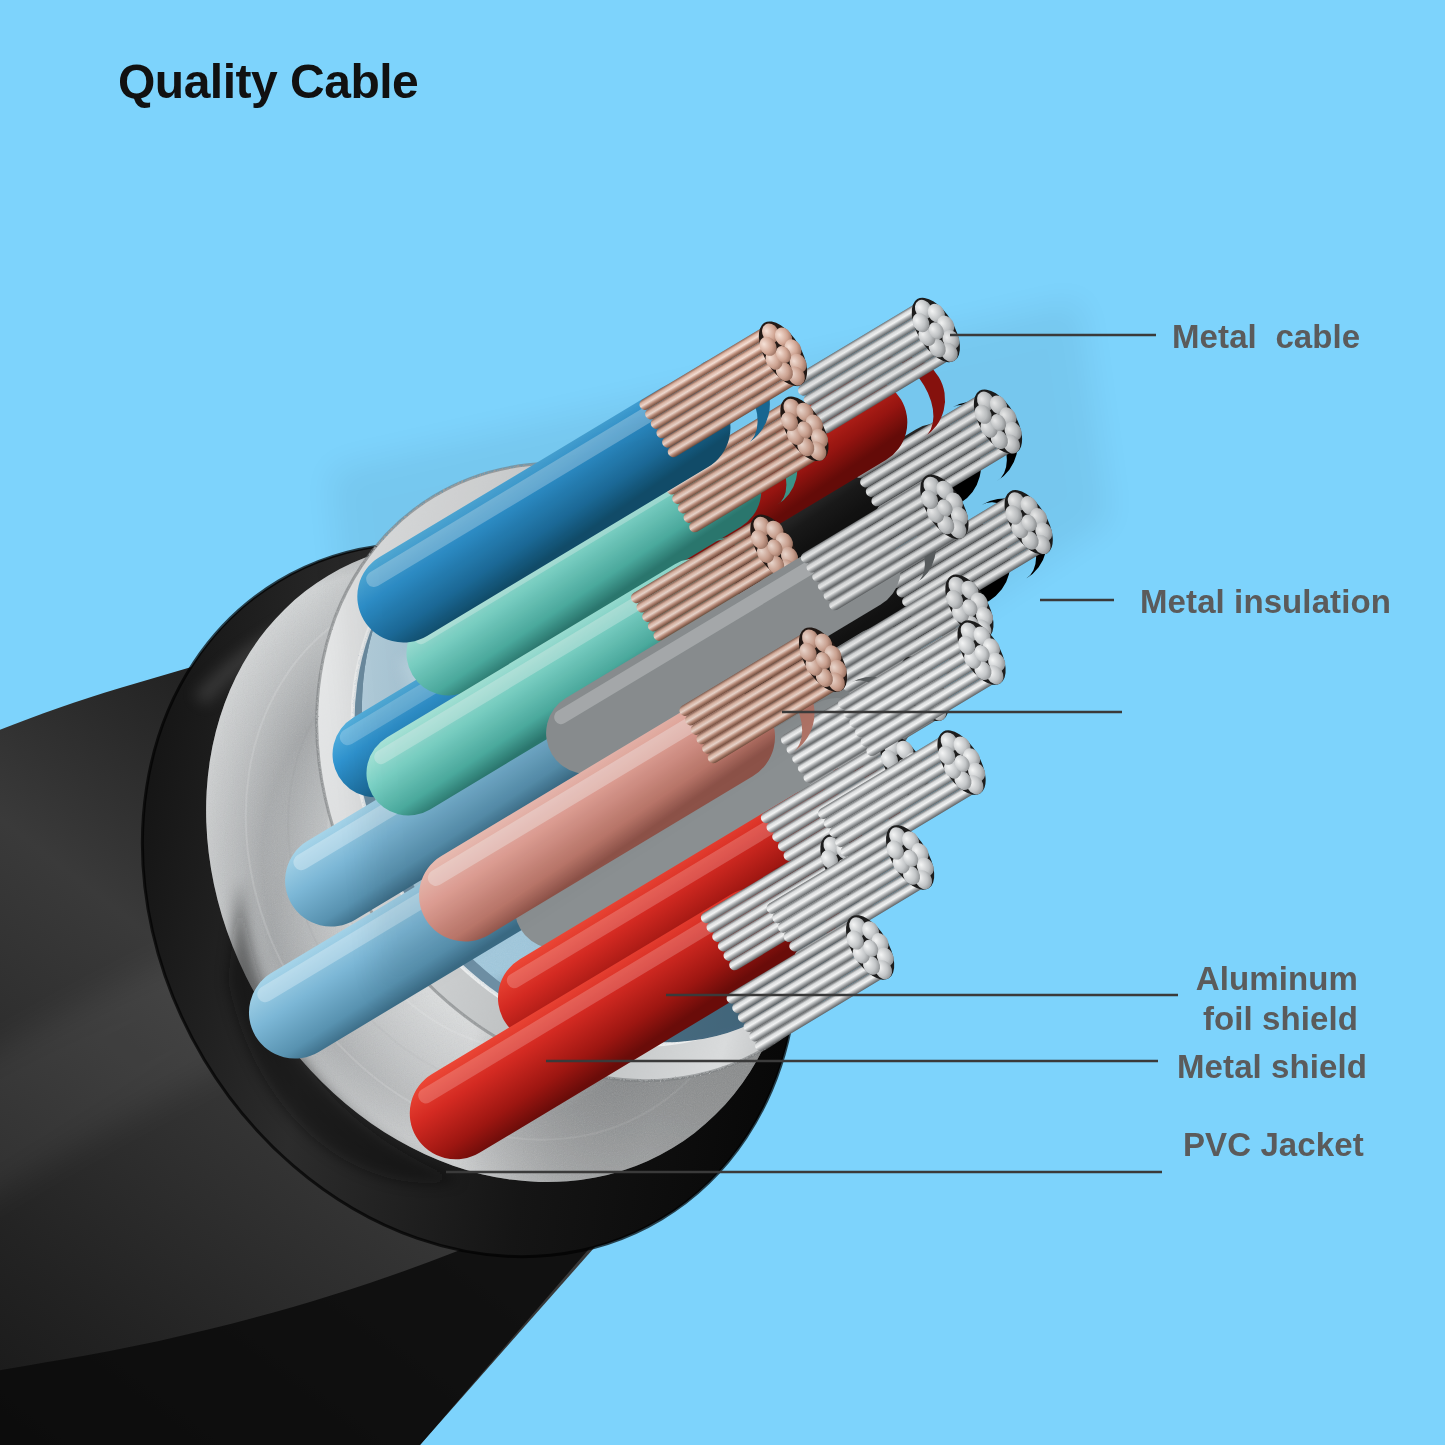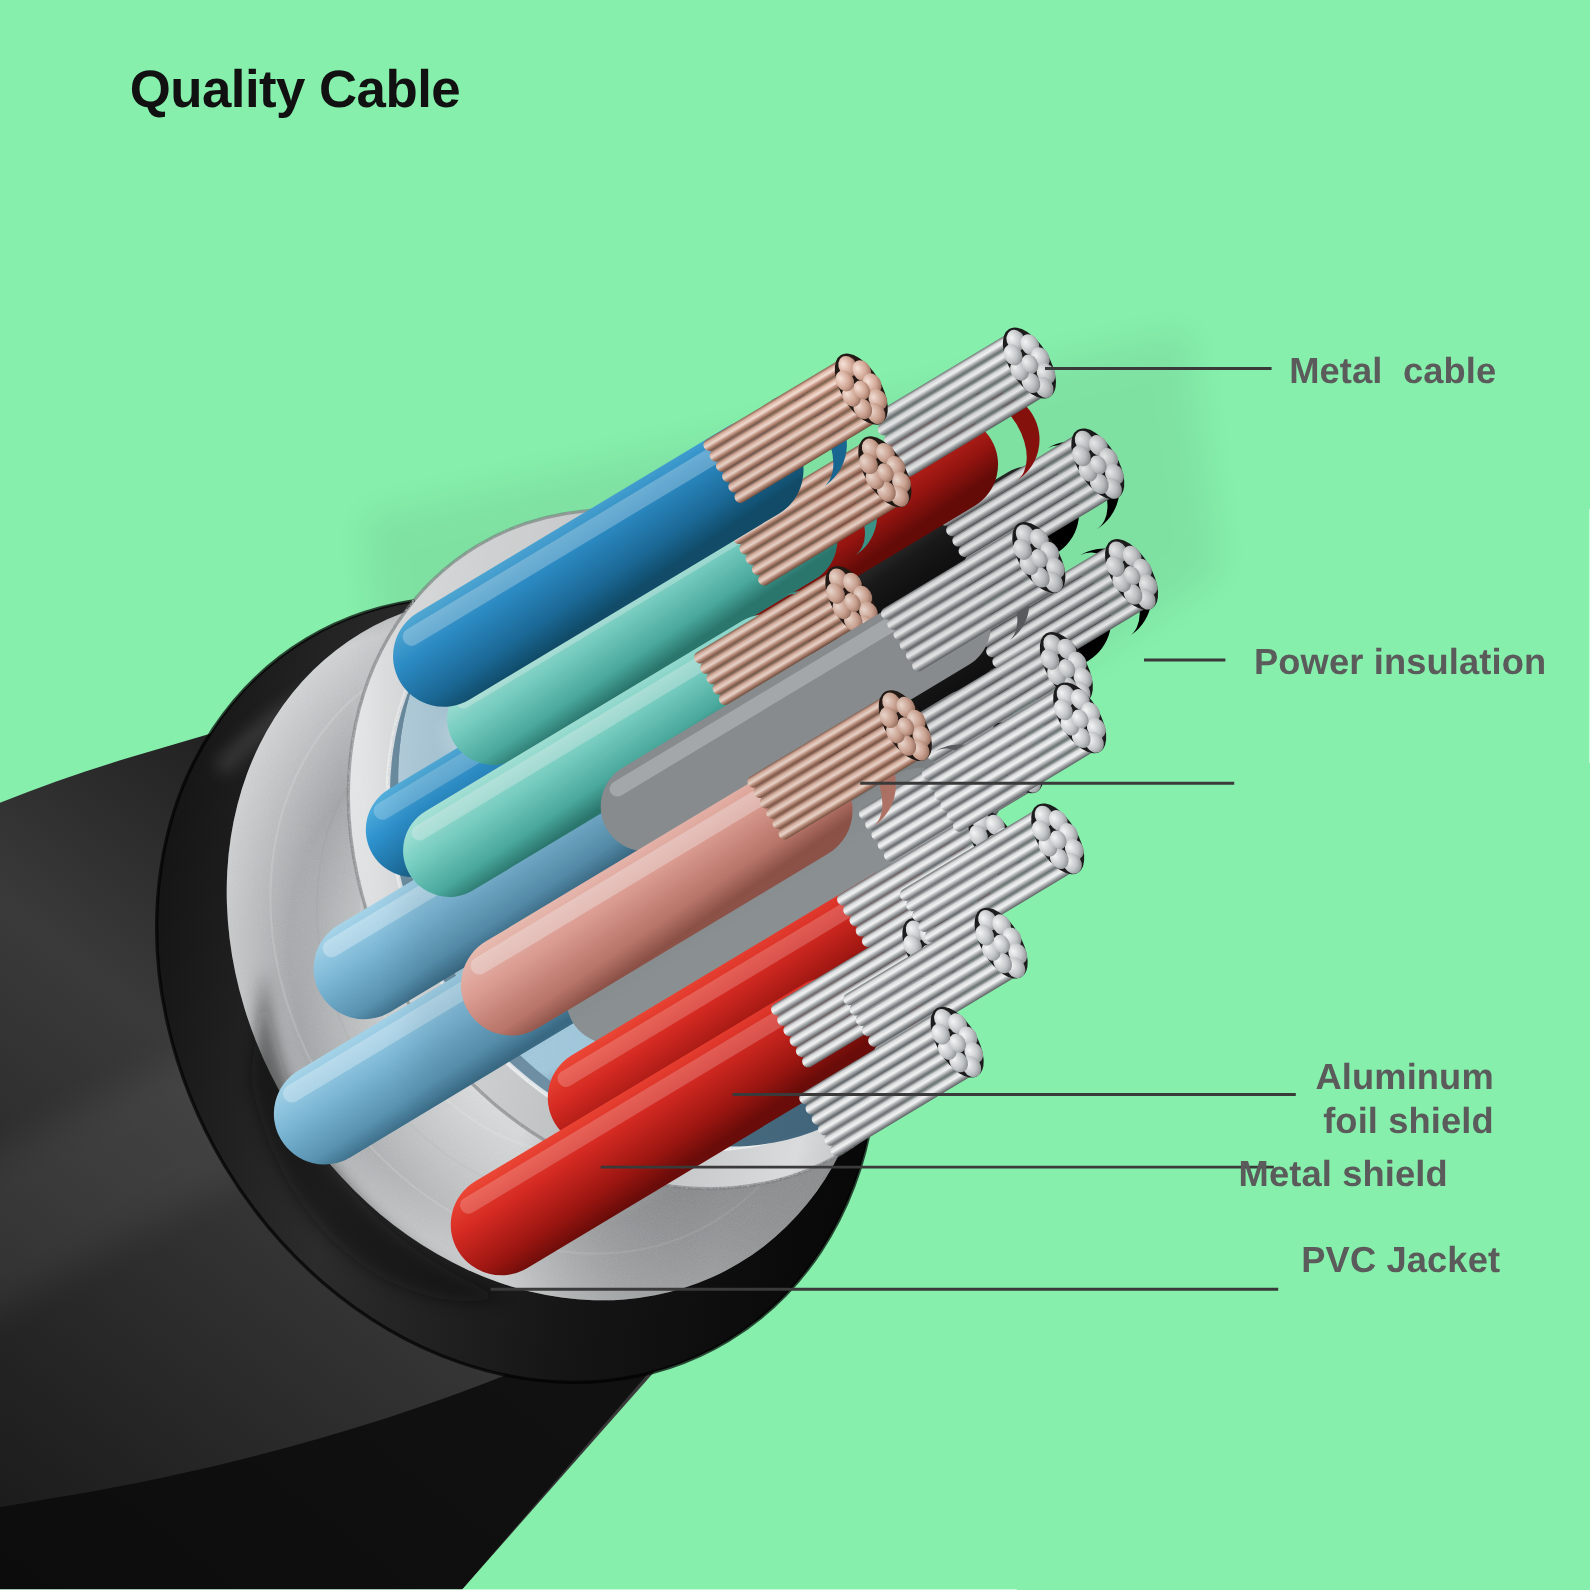--- a/index.html
+++ b/index.html
@@ -12,21 +12,21 @@
     height: 1445px;
     position: relative;
     overflow: hidden;
     font-family: "Liberation Sans", sans-serif;
     -webkit-font-smoothing: antialiased;
   }
 
   .stage {
     position: absolute;
     inset: 0;
-    background: #86efac;
+    background: #7dd3fc;
   }
 
   
   .page-title {
     position: absolute;
     left: 118px;
     top: 54px;
     font-size: 48px;
     font-weight: 700;
     letter-spacing: -0.5px;
@@ -55,21 +55,21 @@
   }
   .callout-label.two-line {
     text-align: right;
     white-space: pre-line;
   }
 
   .lbl-power     { left: 1172px; top: 317px; }
   .lbl-core      { left: 1140px; top: 582px; }
   .lbl-signal    { left: 1147px; top: 694px; }
   .lbl-alum      { right: 87px;  top: 959px; }
-  .lbl-metal     { left: 1126px; top: 1047px; text-align: center; }
+  .lbl-metal     { left: 1177px; top: 1047px; text-align: center; }
   .lbl-pvc       { left: 1183px; top: 1125px; }
 </style>
 </head>
 <body>
 
 <div class="stage">
 
   <div class="page-title">Quality Cable</div>
 
   <svg class="diagram" viewBox="0 0 1445 1445">
@@ -524,21 +524,21 @@
       <line x1="1040" y1="600" x2="1114" y2="600"></line>
       <line x1="782" y1="712" x2="1122" y2="712"></line>
       <line x1="666" y1="995" x2="1178" y2="995"></line>
       <line x1="546" y1="1061" x2="1158" y2="1061"></line>
       <line x1="446" y1="1172" x2="1162" y2="1172"></line>
     </g>
   </svg>
 
   <div class="callout-label lbl-power">Metal  cable</div>
 
-  <div class="callout-label lbl-core">Power insulation</div>
+  <div class="callout-label lbl-core">Metal insulation</div>
 
 
   <div class="callout-label two-line lbl-alum">Aluminum
 foil shield</div>
 
   <div class="callout-label lbl-metal">Metal shield</div>
 
   <div class="callout-label lbl-pvc">PVC Jacket</div>
 
 </div>

